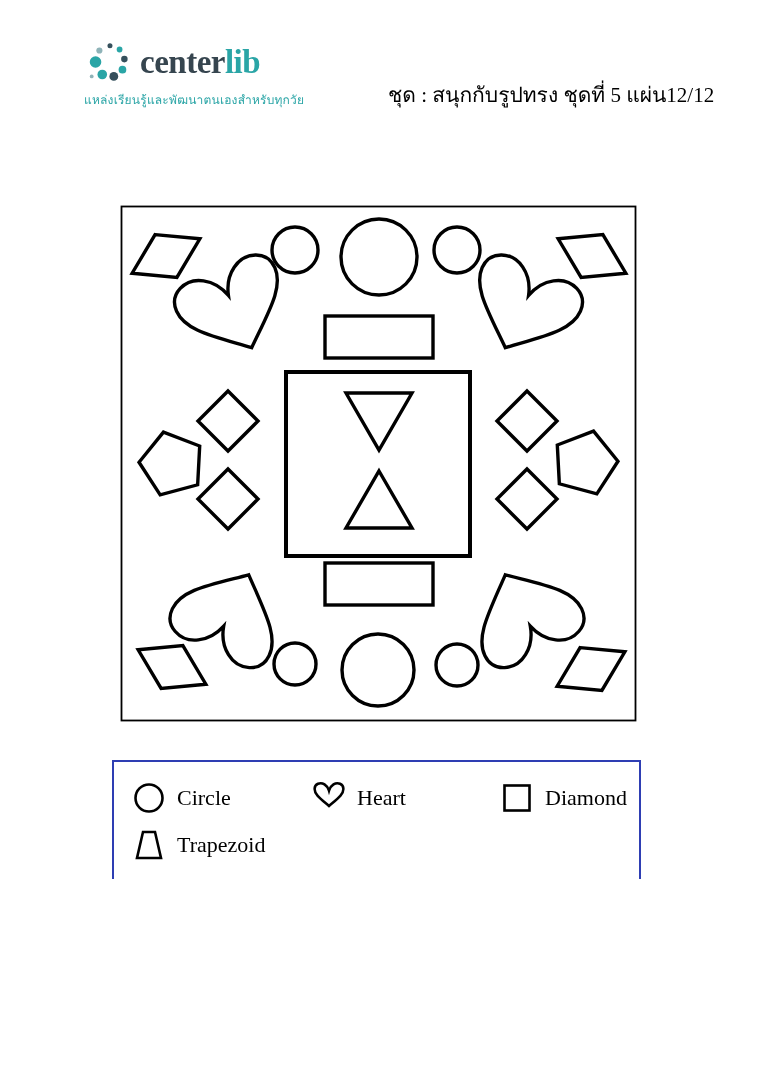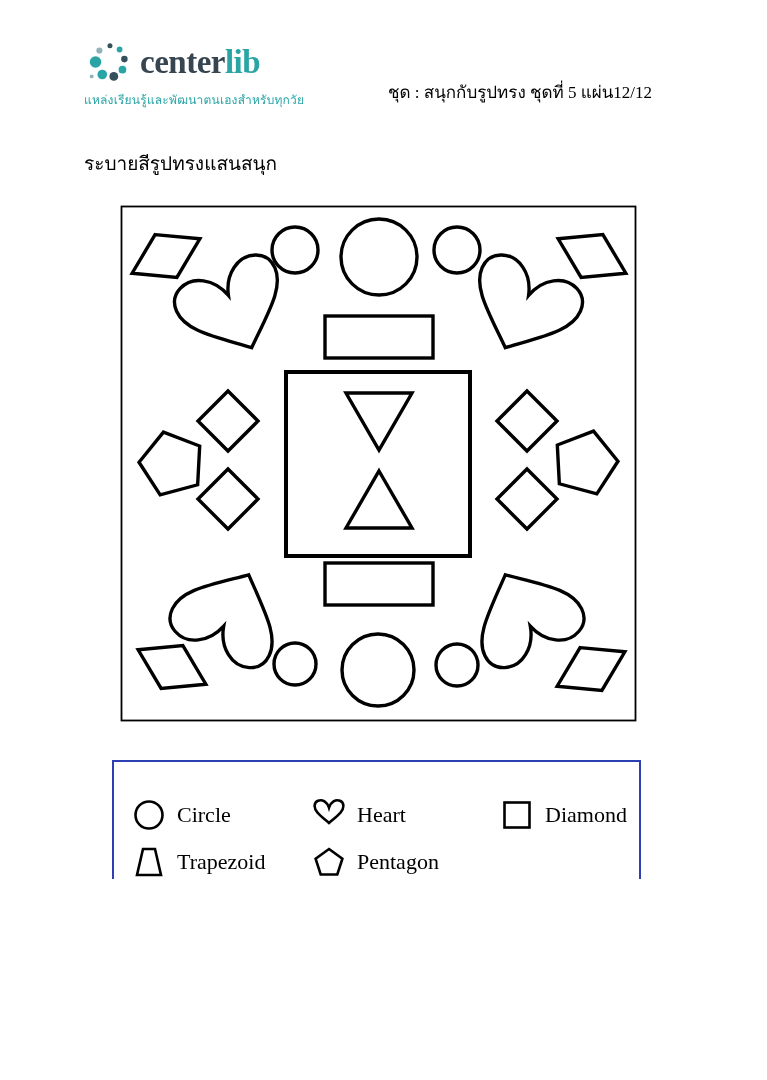--- a/index.html
+++ b/index.html
@@ -9,37 +9,37 @@
     overflow:hidden;
   }
 
   
   .logo { position:absolute; left:84px; top:36px; }
   .logo-row { display:flex; align-items:center; gap:6px; height:52px; }
   .brand-text { font-size:33px; font-weight:700; letter-spacing:-0.5px; line-height:52px; }
   .brand-primary { color:#36454f; }
   .brand-secondary { color:#2aa5a6; }
   .tagline { margin-top:2px; font-size:12px; color:#2aa5a6; letter-spacing:0.2px; }
-  .series-info { position:absolute; left:388px; top:78px; font-size:17px; color:#000; }
+  .series-info { position:absolute; left:388px; top:78px; font-size:21px; color:#000; }
 
   
   .instruction { position:absolute; left:84px; top:148px; font-size:19px; color:#000; }
 
   
   .picture { position:absolute; left:120px; top:205px; width:517px; height:517px; }
   .sh { fill:none; stroke:#000; stroke-width:3.4; stroke-linejoin:miter; }
   .sh-heart { fill:none; stroke:#000; stroke-width:3; }
 
   
   .legend {
     position:absolute; left:112px; top:760px; width:529px; height:168px;
     border:2px solid #2e3eb3; background:#fff; box-sizing:border-box;
     display:grid; grid-template-columns:180px 188px 1fr;
     grid-template-rows:repeat(3, 47px);
-    padding:29px 6px 6px 18px; align-items:center;
+    padding:12px 6px 6px 18px; align-items:center;
   }
   .legend-item { display:flex; align-items:center; gap:11px; }
   .gicon { flex:0 0 auto; }
   .gi { fill:none; stroke:#000; stroke-width:2.6; stroke-linejoin:miter; }
   .glabel { font-size:22px; color:#000; }
 
   .footer-bar { position:absolute; left:0; top:1072px; width:668px; height:8px; background:#17414e; }
 </style>
 </head>
 <body>
@@ -59,21 +59,20 @@
         <circle cx="19" cy="39" r="5" fill="#2aa5a6"></circle>
         <circle cx="8" cy="41" r="2" fill="#8fb3b8"></circle>
       </svg>
       <div class="brand-text"><span class="brand-primary">center</span><span class="brand-secondary">lib</span></div>
     </div>
     <div class="tagline">แหล่งเรียนรู้และพัฒนาตนเองสำหรับทุกวัย</div>
   </div>
 
   <div class="series-info">ชุด : สนุกกับรูปทรง  ชุดที่ 5 แผ่น12/12</div>
 
-  <div class="instruction">ระบายสีรูปทรงแสนสนุก</div>
 
   <div class="picture">
     <svg width="517" height="517" viewBox="0 0 517 517">
       <rect x="1.5" y="1.5" width="514" height="514" fill="none" stroke="#000" stroke-width="1.8"></rect>
 
       <polygon class="sh" points="0,-24 38,0 0,24 -38,0" transform="translate(46,51) rotate(-27)"></polygon>
       <polygon class="sh" points="0,-24 38,0 0,24 -38,0" transform="translate(472,51) rotate(27)"></polygon>
       <polygon class="sh" points="0,-24 38,0 0,24 -38,0" transform="translate(52,462) rotate(27)"></polygon>
       <polygon class="sh" points="0,-24 38,0 0,24 -38,0" transform="translate(471,464) rotate(-27)"></polygon>
 
@@ -133,25 +132,19 @@
 
 
 
     <div class="legend-item">
       <svg class="gicon" width="34" height="34" viewBox="0 0 34 34">
         <polygon class="gi" points="11,4 23,4 29,30 5,30"></polygon>
       </svg>
       <span class="glabel">Trapezoid</span>
     </div>
 
-    <div class="legend-item">
-      <svg class="gicon" width="34" height="34" viewBox="0 0 34 34">
-        <polygon class="gi" points="17,4 30.4,13.7 25.3,29.5 8.7,29.5 3.6,13.7"></polygon>
-      </svg>
-      <span class="glabel">Pentagon</span>
-    </div>
 
 
   </div>
 
   <div class="footer-bar"></div>
 
 </div>
 
 </body></html>

